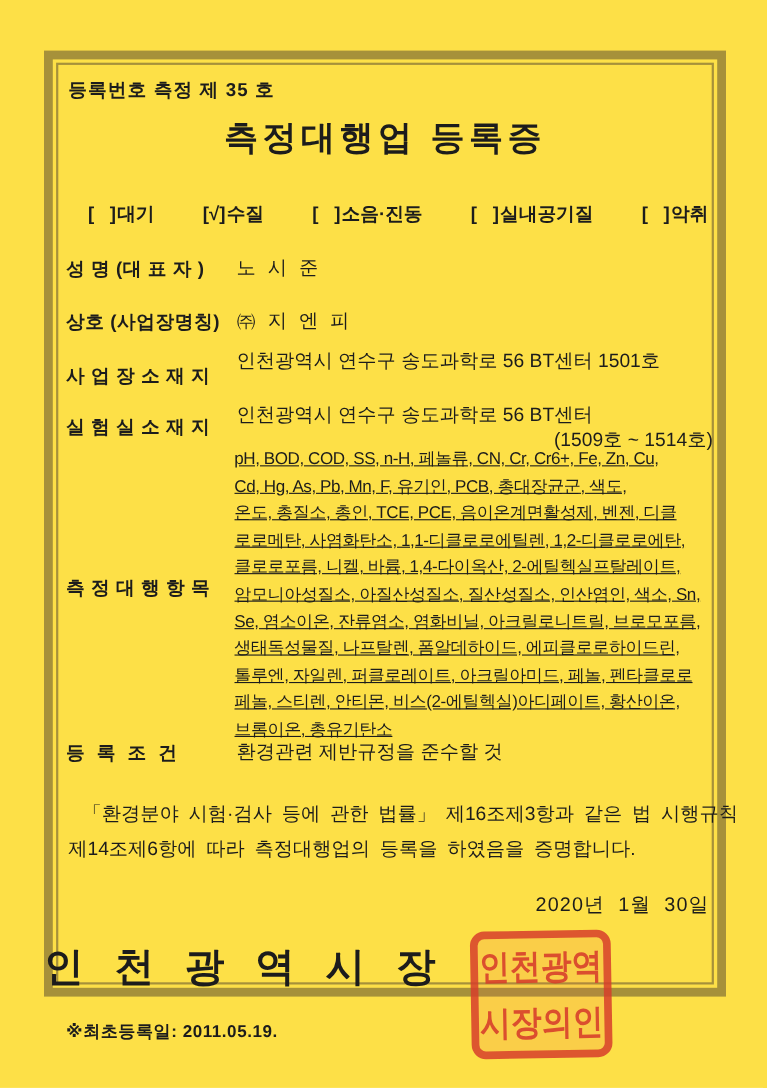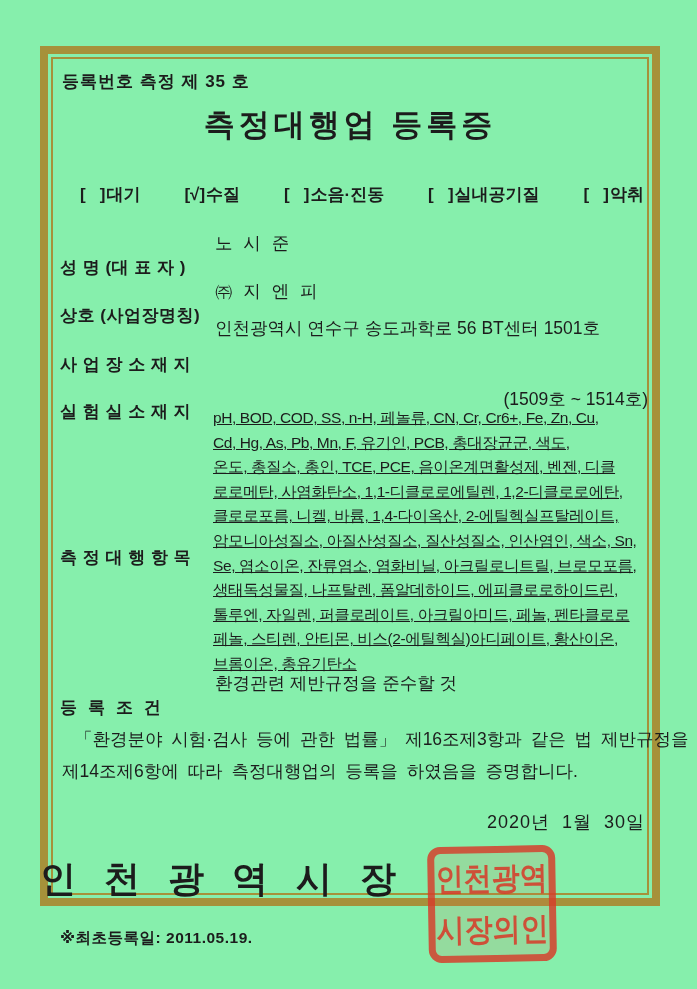--- a/index.html
+++ b/index.html
@@ -1,19 +1,19 @@
 <!DOCTYPE html>
 <html lang="ko"><head>
 <meta charset="utf-8">
 <style>
   html,body{margin:0;padding:0;background:#ffffff;}
   .page{
     position:relative;
     width:697px;height:989px;
-    background:#86efac;
+    background:#fde047;
     font-family:"Liberation Sans","DejaVu Sans",sans-serif;
     color:#1c1c1c;
     overflow:hidden;
   }
   .frame{
     position:absolute;left:40px;top:46px;
     width:604px;height:844px;
     border:8px solid #a6913a;
   }
   .frame-inner{
@@ -21,21 +21,21 @@
     border:2px solid #a6913a;
   }
   .abs{position:absolute;}
   .reg-no{left:62px;top:70px;font-size:17px;font-weight:bold;letter-spacing:1px;}
   .title{left:40px;top:104px;width:620px;text-align:center;
          font-size:31px;font-weight:800;letter-spacing:4px;}
   .categories{left:80px;top:183px;width:564px;display:flex;
               justify-content:space-between;font-size:17px;font-weight:bold;}
   .cat-item{display:flex;align-items:baseline;}
   .cat-box{white-space:pre;font-weight:bold;margin-right:1px;}
-  .field-label{left:60px;font-size:17px;font-weight:bold;white-space:pre;letter-spacing:0.5px;margin-top:23px;}
+  .field-label{left:60px;font-size:17px;font-weight:bold;white-space:pre;letter-spacing:0.5px;}
   .field-value{left:215px;font-size:17.5px;white-space:pre;}
   .bold{font-weight:normal;}
   .spaced{letter-spacing:3px;}
   .right-line{left:0;width:648px;text-align:right;font-size:17.5px;white-space:pre;}
   .items-block{left:213px;top:406px;width:438px;height:272px;overflow:hidden;}
   .items-block .item-line{
     white-space:nowrap;font-size:15.5px;letter-spacing:-0.4px;
     line-height:24.6px;height:24.6px;text-decoration:underline;
   }
   .legal{left:62px;width:588px;font-size:17.5px;word-spacing:4px;white-space:pre;}
@@ -99,41 +99,42 @@
   <div class="abs field-label" style="top:233px">성 명 (대 표 자 )</div>
   <div class="abs field-value bold spaced" style="top:231px">노 시 준</div>
 
   <div class="abs field-label" style="top:281px">상호 (사업장명칭)</div>
   <div class="abs field-value bold spaced" style="top:279px">㈜ 지 엔 피</div>
 
   <div class="abs field-label" style="top:330px">사 업 장 소 재 지</div>
   <div class="abs field-value" style="top:316px">인천광역시 연수구 송도과학로 56 BT센터 1501호</div>
 
   <div class="abs field-label" style="top:377px">실 험 실 소 재 지</div>
+  <div class="abs field-value" style="top:365px">인천광역시 연수구 송도과학로 56 BT센터</div>
   <div class="abs right-line" style="top:387px">(1509호 ~ 1514호)</div>
 
   <div class="abs field-label" style="top:523px">측 정 대 행 항 목</div>
   <div class="abs items-block">
     <div class="item-line">pH, BOD, COD, SS, n-H, 페놀류, CN, Cr, Cr6+, Fe, Zn, Cu,</div>
     <div class="item-line">Cd, Hg, As, Pb, Mn, F, 유기인, PCB, 총대장균군, 색도,</div>
     <div class="item-line">온도, 총질소, 총인, TCE, PCE, 음이온계면활성제, 벤젠, 디클</div>
     <div class="item-line">로로메탄, 사염화탄소, 1,1-디클로로에틸렌, 1,2-디클로로에탄,</div>
     <div class="item-line">클로로포름, 니켈, 바륨, 1,4-다이옥산, 2-에틸헥실프탈레이트,</div>
     <div class="item-line">암모니아성질소, 아질산성질소, 질산성질소, 인산염인, 색소, Sn,</div>
     <div class="item-line">Se, 염소이온, 잔류염소, 염화비닐, 아크릴로니트릴, 브로모포름,</div>
     <div class="item-line">생태독성물질, 나프탈렌, 폼알데하이드, 에피클로로하이드린,</div>
     <div class="item-line">톨루엔, 자일렌, 퍼클로레이트, 아크릴아미드, 페놀, 펜타클로로</div>
     <div class="item-line">페놀, 스티렌, 안티몬, 비스(2-에틸헥실)아디페이트, 황산이온,</div>
     <div class="item-line">브롬이온, 총유기탄소</div>
   </div>
 
   <div class="abs field-label" style="top:673px">등  록  조  건</div>
   <div class="abs field-value bold" style="top:671px">환경관련 제반규정을 준수할 것</div>
 
-  <div class="abs legal" style="top:727px;text-indent:13px">「환경분야 시험·검사 등에 관한 법률」 제16조제3항과 같은 법 제반규정을</div>
+  <div class="abs legal" style="top:727px;text-indent:13px">「환경분야 시험·검사 등에 관한 법률」 제16조제3항과 같은 법 시행규칙</div>
   <div class="abs legal" style="top:759px">제14조제6항에 따라 측정대행업의 등록을 하였음을 증명합니다.</div>
 
   <div class="abs date-line">2020년  1월  30일</div>
 
   <div class="abs issuer">인 천 광 역 시 장</div>
 
   <div class="abs seal">
     <div class="seal-row">인천광역</div>
     <div class="seal-row">시장의인</div>
   </div>

